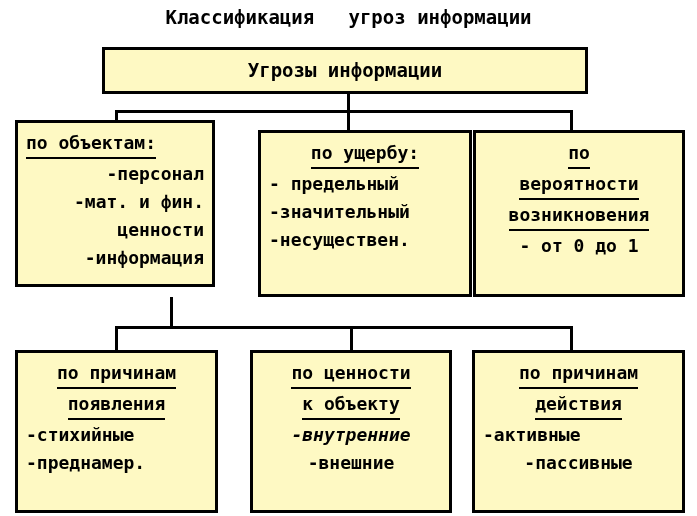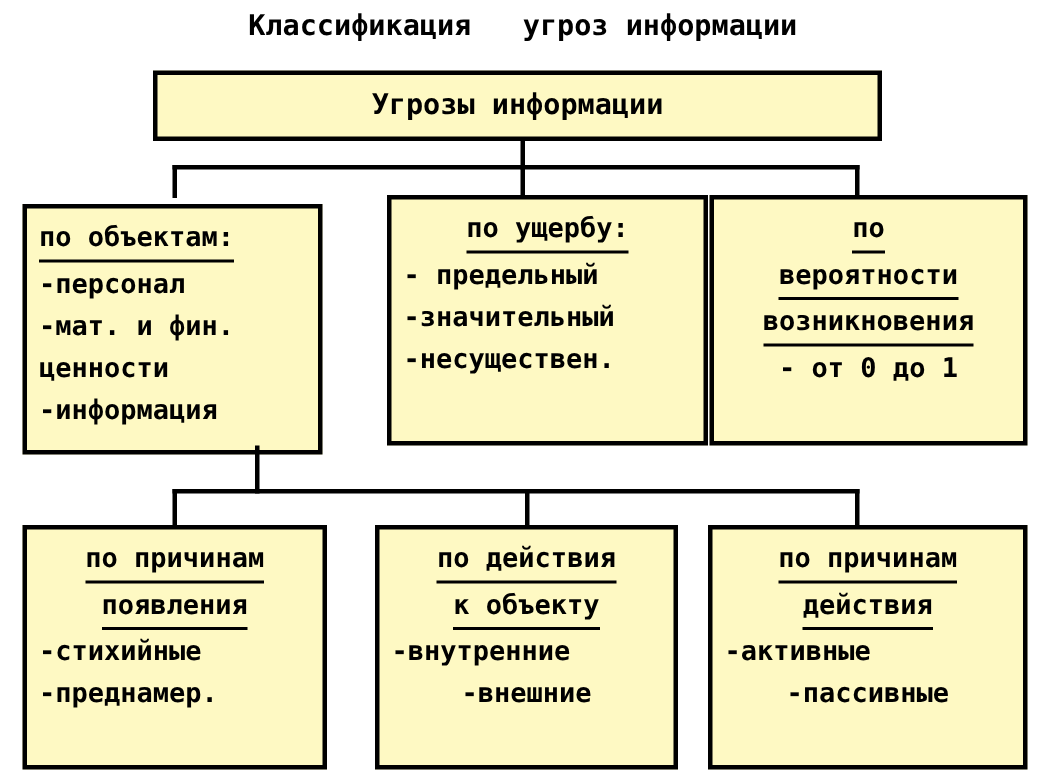--- a/index.html
+++ b/index.html
@@ -47,21 +47,21 @@
     position: absolute;
     left: 0;
     top: 9px;
     width: 100%;
     text-align: center;
     font-size: 19px;
     font-weight: 700;
     white-space: pre;
   }
 
-  .node-r1c1 { left: 15px;  top: 136px; width: 200px; height: 167px; }
+  .node-r1c1 { left: 15px;  top: 120px; width: 200px; height: 167px; text-align: right; }
   .node-r1c2 { left: 220px; top: 130px; width: 214px; height: 167px; margin-left: 38px; }
   .node-r1c3 { left: 473px; top: 130px; width: 212px; height: 167px; }
 
   .node-r2c1 { left: 15px;  top: 350px; width: 203px; height: 163px; }
   .node-r2c2 { left: 250px; top: 350px; width: 202px; height: 163px; }
   .node-r2c3 { left: 472px; top: 350px; width: 213px; height: 163px; }
 
   .box-inner {
     padding: 6px 8px 0 8px;
   }
@@ -148,23 +148,23 @@
     <div class="box-inner hdr-stack-center">
       <span class="hdr-line hdr-center">по причинам</span>
       <span class="hdr-line hdr-center">появления</span>
       <span class="item-line" style="text-align:left;">-стихийные</span>
       <span class="item-line" style="text-align:left;">-преднамер.</span>
     </div>
   </div>
 
   <div class="node node-r2c2">
     <div class="box-inner hdr-stack-center">
-      <span class="hdr-line hdr-center">по действия</span>
+      <span class="hdr-line hdr-center">по ценности</span>
       <span class="hdr-line hdr-center">к объекту</span>
-      <span class="item-line" style="text-align:left;">-внутренние</span>
+      <span class="item-line" style="text-align:center;font-style:italic;">-внутренние</span>
       <span class="item-line" style="text-align:center;">-внешние</span>
     </div>
   </div>
 
   <div class="node node-r2c3">
     <div class="box-inner hdr-stack-center">
       <span class="hdr-line hdr-center">по причинам</span>
       <span class="hdr-line hdr-center">действия</span>
       <span class="item-line" style="text-align:left;">-активные</span>
       <span class="item-line" style="text-align:center;">-пассивные</span>

